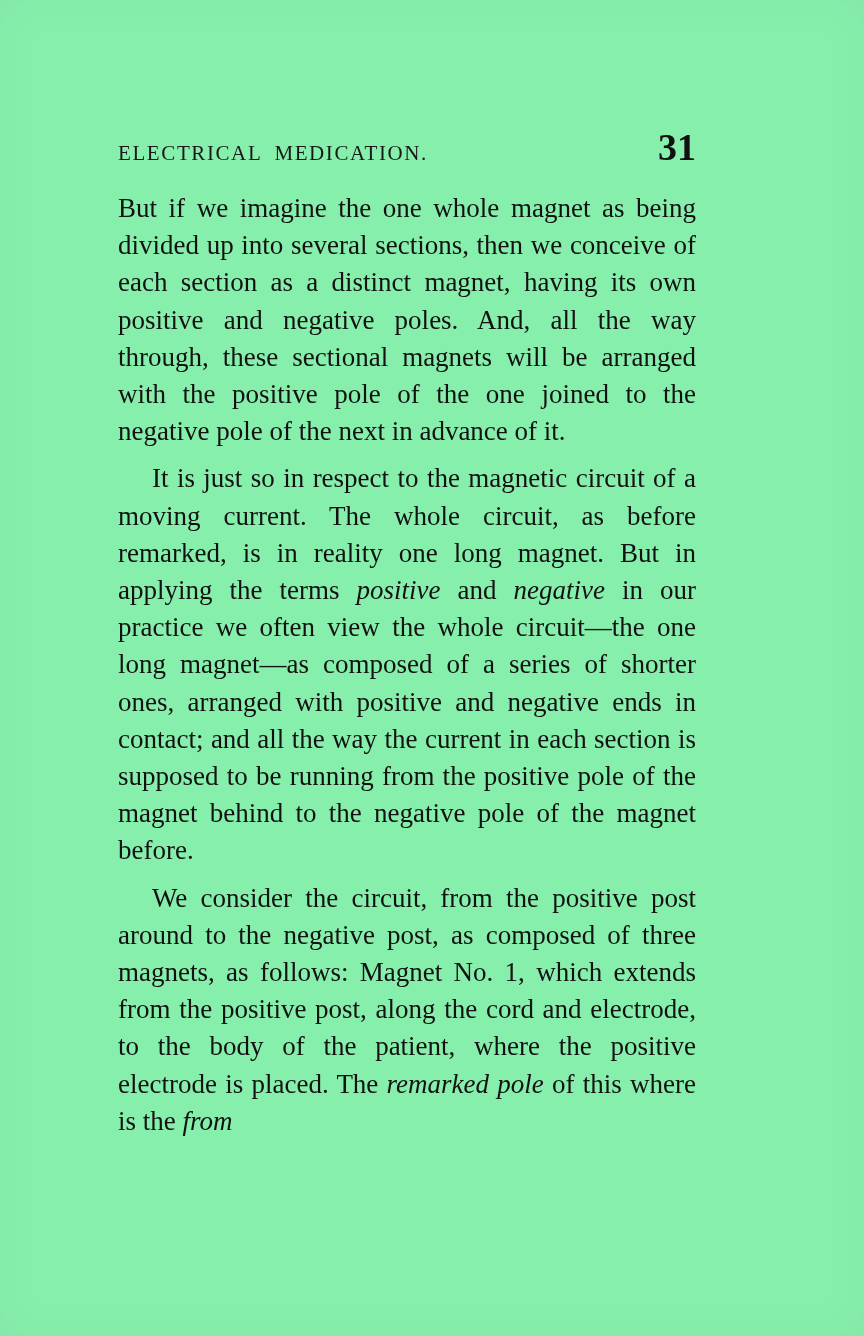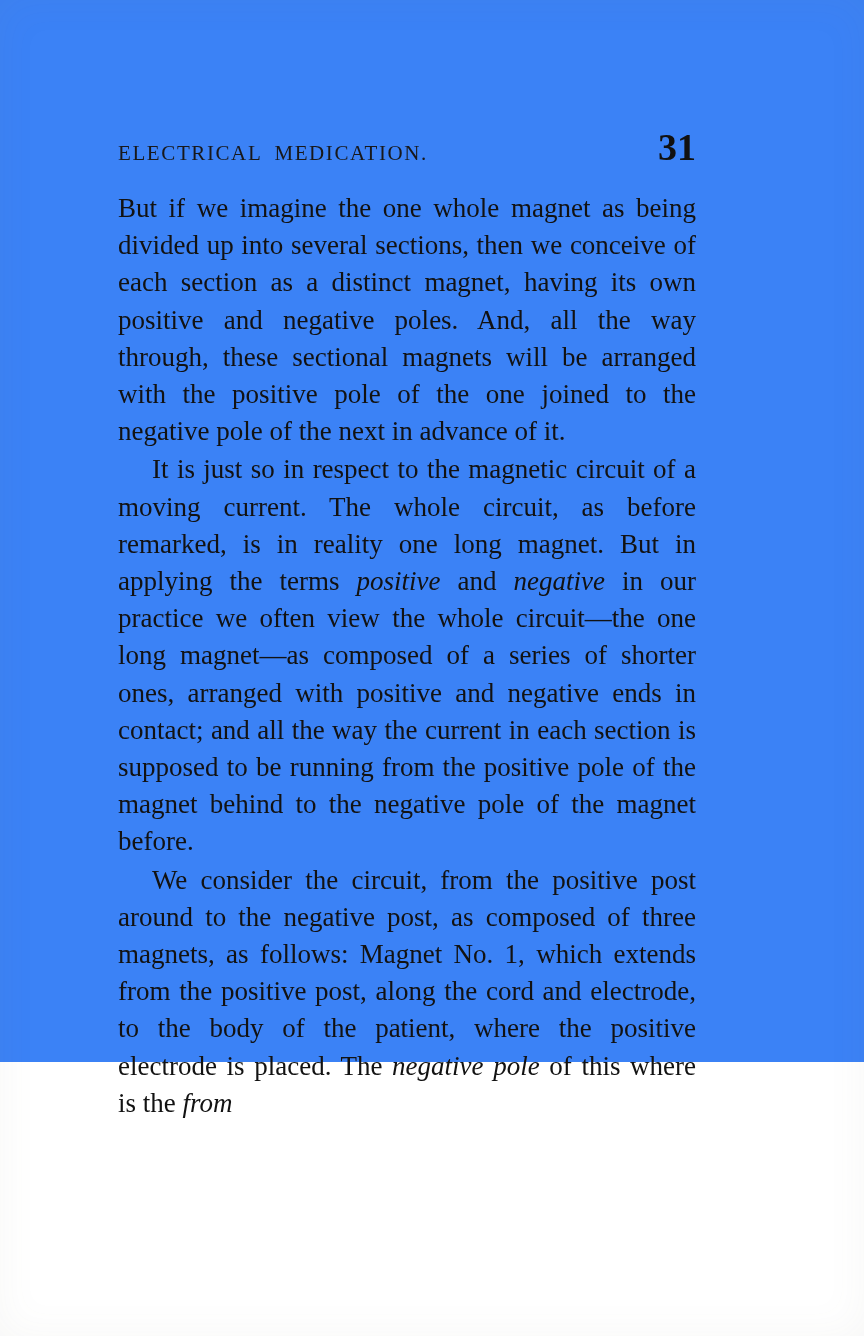--- a/index.html
+++ b/index.html
@@ -13,22 +13,22 @@
     font-family: "Liberation Serif", serif;
     color: #141414;
     position: relative;
     overflow: hidden;
   }
   .page {
     position: absolute;
     left: 0;
     top: 0;
     width: 864px;
-    height: 1062px;
-    background: #3b82f6;
+    height: 1336px;
+    background: #86efac;
     font-family: Liberation Serif, serif;
   }
   .running-head {
     position: absolute;
     left: 118px;
     top: 128px;
     width: 578px;
     display: flex;
     align-items: baseline;
     justify-content: space-between;
@@ -54,21 +54,21 @@
   .para {
     font-size: 27px;
     line-height: 37.2px;
     text-align: justify;
     text-justify: inter-word;
     margin: 0;
     color: #121212;
     hyphens: manual;
   }
   .para + .para {
-    margin-top: 1px;
+    margin-top: 10px;
   }
   .indent {
     text-indent: 34px;
   }
   .para i, .para em {
     font-style: italic;
   }
   
   .edge-shadow {
     position: absolute;
@@ -86,17 +86,17 @@
 <div class="page">
 
   <div class="running-head">
     <span class="head-title">ELECTRICAL  MEDICATION.</span>
     <span class="page-number">31</span>
   </div>
 
   <div class="body-text">
     <p class="para">But if we imagine the one whole magnet as being divided up into several sections, then we conceive of each section as a distinct magnet, having its own positive and negative poles. And, all the way through, these sectional magnets will be arranged with the positive pole of the one joined to the negative pole of the next in advance of it.</p>
     <p class="para indent" id="para2"><span>It is just so in respect to the magnetic circuit of a moving current. The whole circuit, as before remarked, is in reality one long magnet. But in applying the terms </span><em>positive</em><span> and </span><em>negative</em><span> in our practice we often view the whole circuit—the one long magnet—as composed of a series of shorter ones, arranged with positive and negative ends in contact; and all the way the current in each section is supposed to be running from the positive pole of the magnet behind to the negative pole of the magnet before.</span></p>
-    <p class="para indent" id="para3"><span>We consider the circuit, from the positive post around to the negative post, as composed of three magnets, as follows: Magnet No. 1, which extends from the positive post, along the cord and electrode, to the body of the patient, where the positive electrode is placed. The </span><em>negative pole</em><span> of this where is the </span><em>from</em></p>
+    <p class="para indent" id="para3"><span>We consider the circuit, from the positive post around to the negative post, as composed of three magnets, as follows: Magnet No. 1, which extends from the positive post, along the cord and electrode, to the body of the patient, where the positive electrode is placed. The </span><em>remarked pole</em><span> of this where is the </span><em>from</em></p>
   </div>
 
   <div class="edge-shadow"></div>
 </div>
 
 </body></html>

